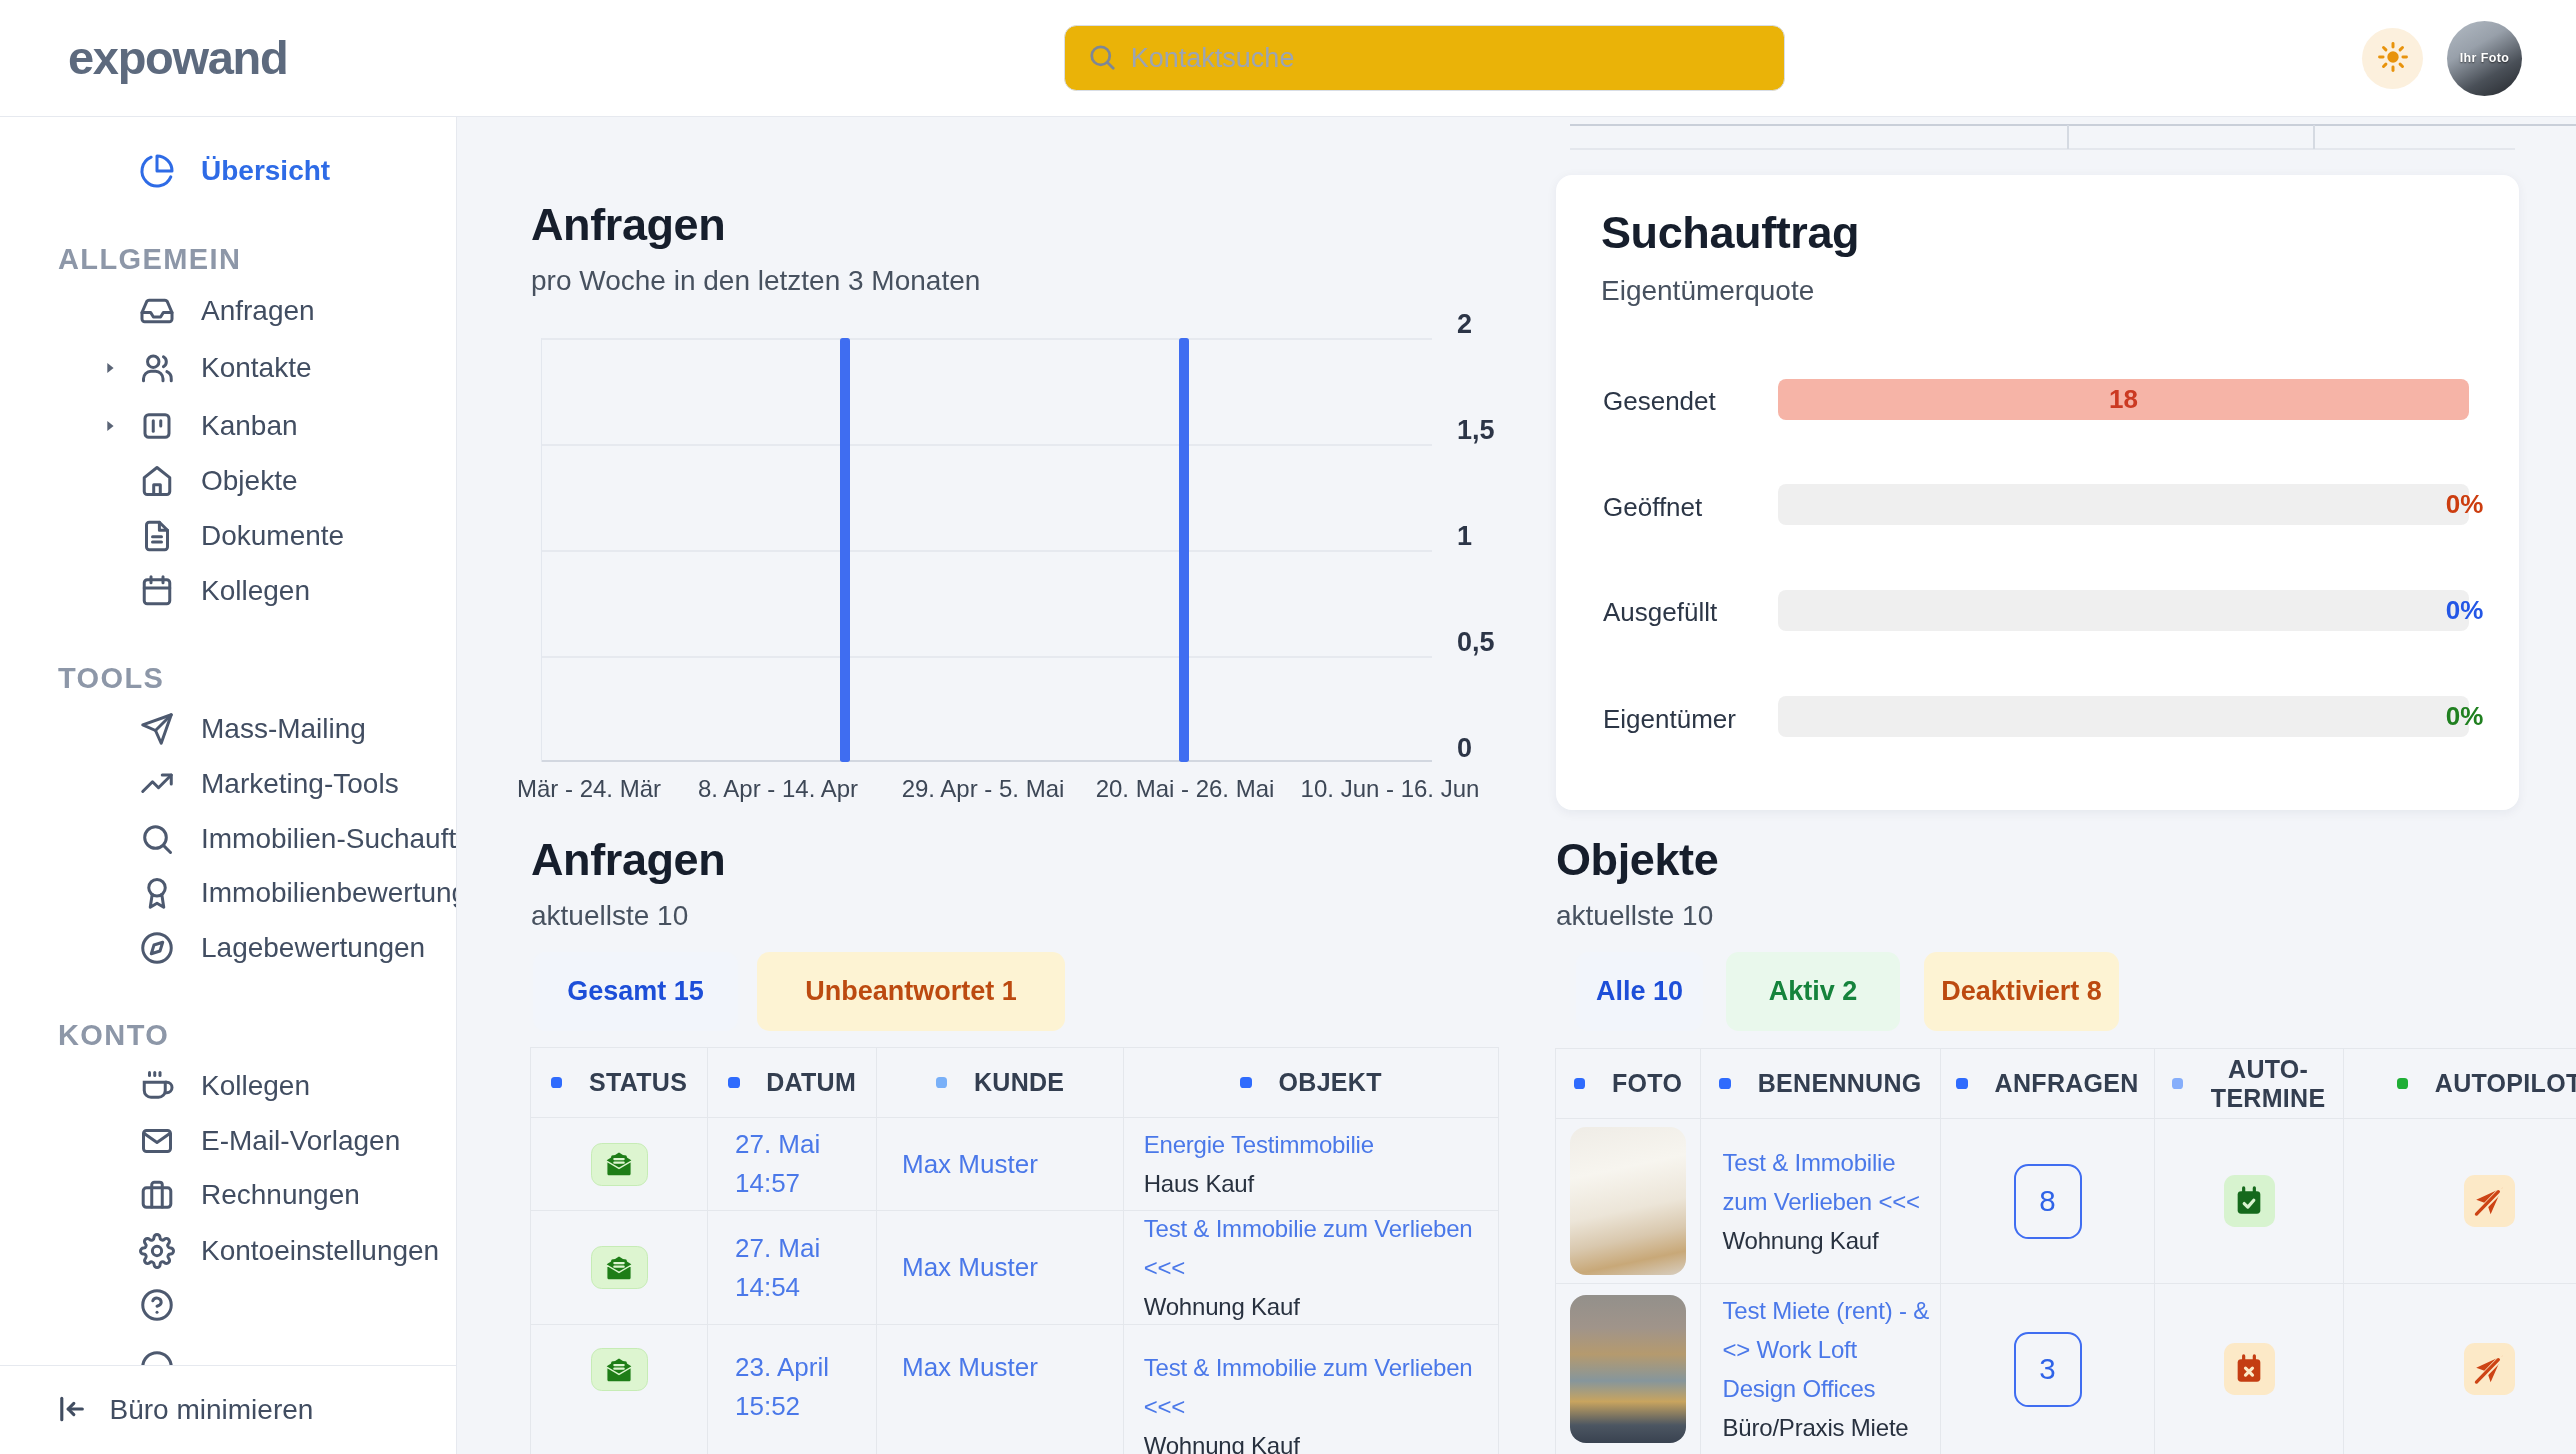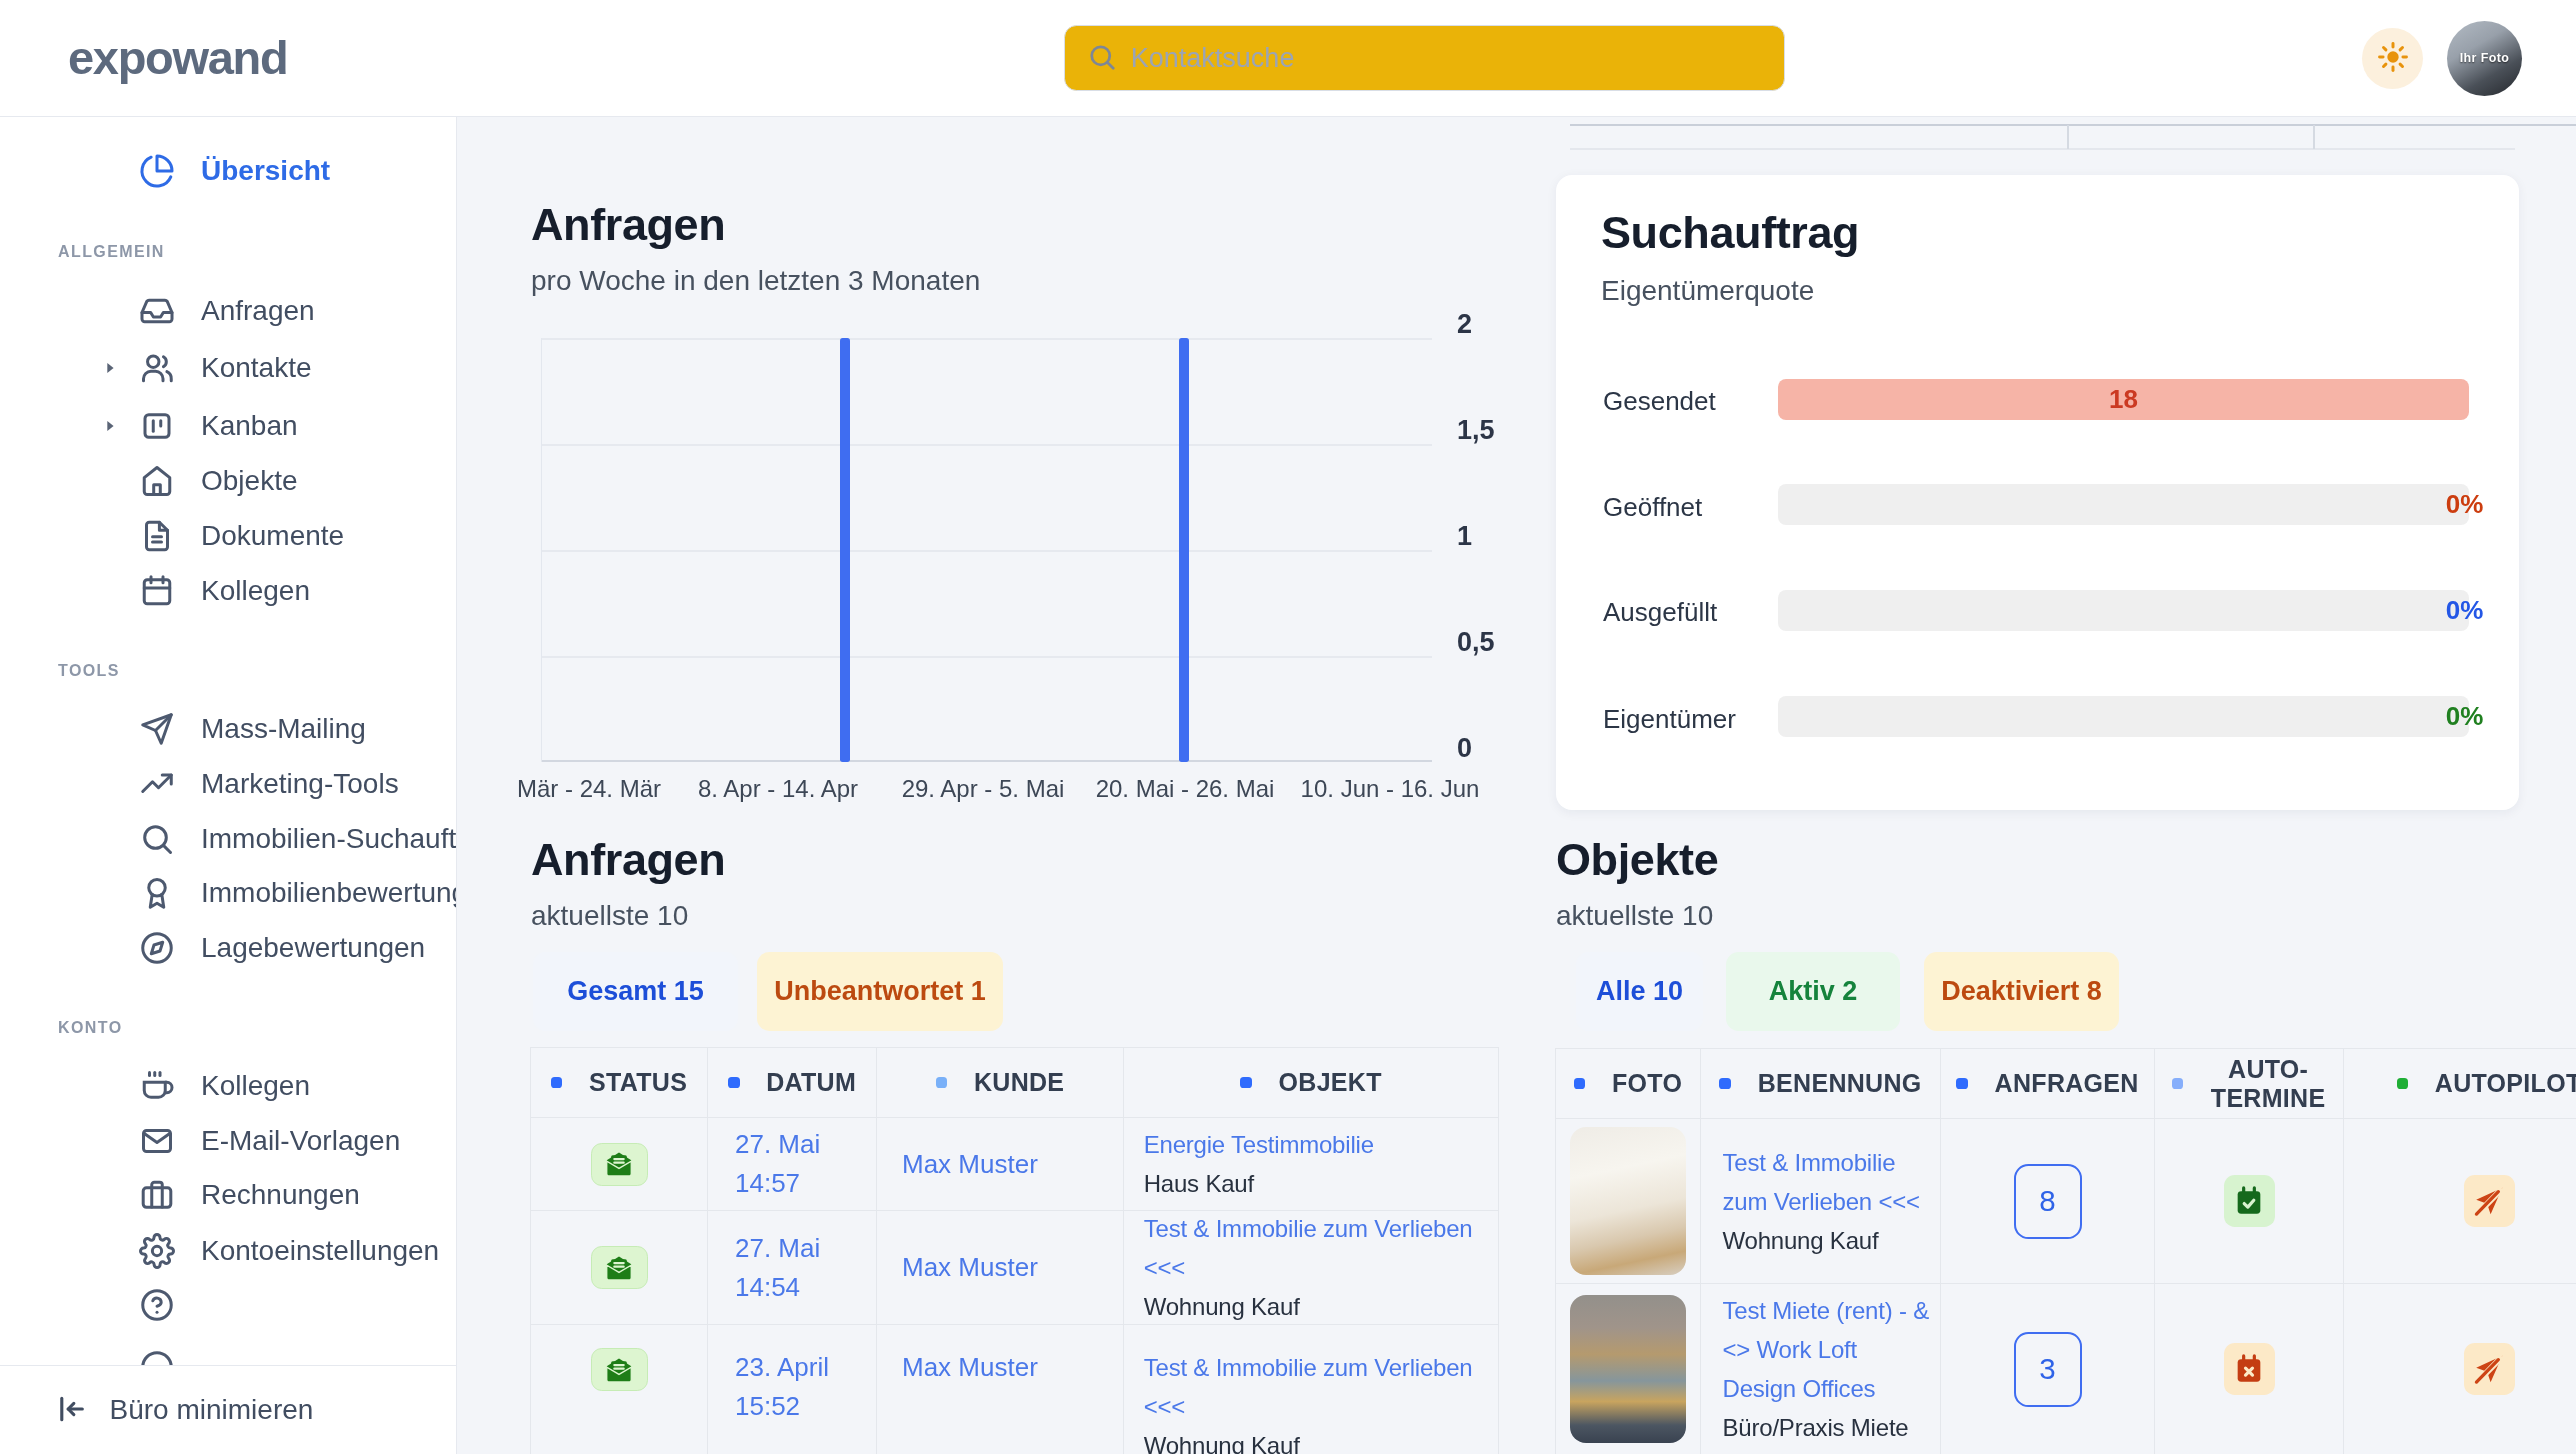--- a/index.html
+++ b/index.html
@@ -21,21 +21,21 @@
             display:flex; align-items:center; justify-content:center; }
   .avatar span { color:#fff; font-size:12.5px; font-weight:700; letter-spacing:0.4px; text-shadow:0 0.9px 1.8px rgba(0,0,0,.6); }
   
   .sidebar { position:absolute; left:0; top:117px; width:457px; height:1337px; background:#fff; border-right:1.8px solid #e6e9ef; z-index:20; overflow:hidden; }
   .side-item { position:absolute; left:0; width:100%; height:41px; display:flex; align-items:center; padding-left:138px; gap:25px; cursor:pointer; }
   .side-item .ic { width:38px; height:38px; display:flex; align-items:center; justify-content:center; color:#4d596f; flex:0 0 auto; }
   .side-label { font-size:28px; color:#414d61; font-weight:500; white-space:nowrap; }
   .side-item.active .ic { color:#2e6be6; }
   .side-item.active .side-label { color:#2e6be6; font-weight:600; }
   .caret { position:absolute; left:101px; top:50%; transform:translateY(-50%); color:#5a6476; display:flex; }
-  .side-section { position:absolute; left:58px; font-size:16px; color:#8d97a8; font-weight:700; letter-spacing:1.4px; }
+  .side-section { position:absolute; left:58px; font-size:29px; color:#8d97a8; font-weight:700; letter-spacing:1.4px; }
   .side-footer { position:absolute; left:0; top:1248px; width:457px; height:89px; background:#fff; border-top:1.8px solid #e6e9ef; display:flex; align-items:center; padding-left:54px; gap:21.5px; cursor:pointer; }
   .side-footer .side-label { font-size:28px; }
   
   .h1 { position:absolute; font-size:45px; font-weight:800; color:#161e2c; letter-spacing:-0.4px; }
   .sub { position:absolute; font-size:28px; color:#47515f; }
   
   .chart { position:absolute; left:541px; top:338px; width:891px; height:424px; border-left:1.8px solid #e3e7ee; }
   .gl { position:absolute; left:0; width:100%; height:1.8px; background:#e6e9ef; }
   .gl.axis { background:#d2d7e0; }
   .chart-bar { position:absolute; top:0; bottom:0; width:9.8px; background:#3f6df1; border-radius:2.7px; }
@@ -400,21 +400,21 @@
     <span class="srow-label" style="top:529px">Eigentümer</span>
     <div class="sbar empty" style="top:521px">
       <span class="val-green">0%</span>
     </div>
   </div>
 
   <div class="h1" style="left:531px; top:834px">Anfragen</div>
   <div class="sub" style="left:531px; top:900px">aktuellste 10</div>
 
   <div class="chip blue" style="left:533px; width:205px">Gesamt 15</div>
-  <div class="chip yellow" style="left:757px; width:246px">Unbeantwortet 1</div>
+  <div class="chip yellow" style="left:757px; width:308px">Unbeantwortet 1</div>
 
   <div class="tbl t1">
 
     <div class="cell">
         <span class="bullet"></span>
         <span class="th">STATUS</span>
       </div>
     <div class="cell">
         <span class="bullet"></span>
         <span class="th">DATUM</span>

